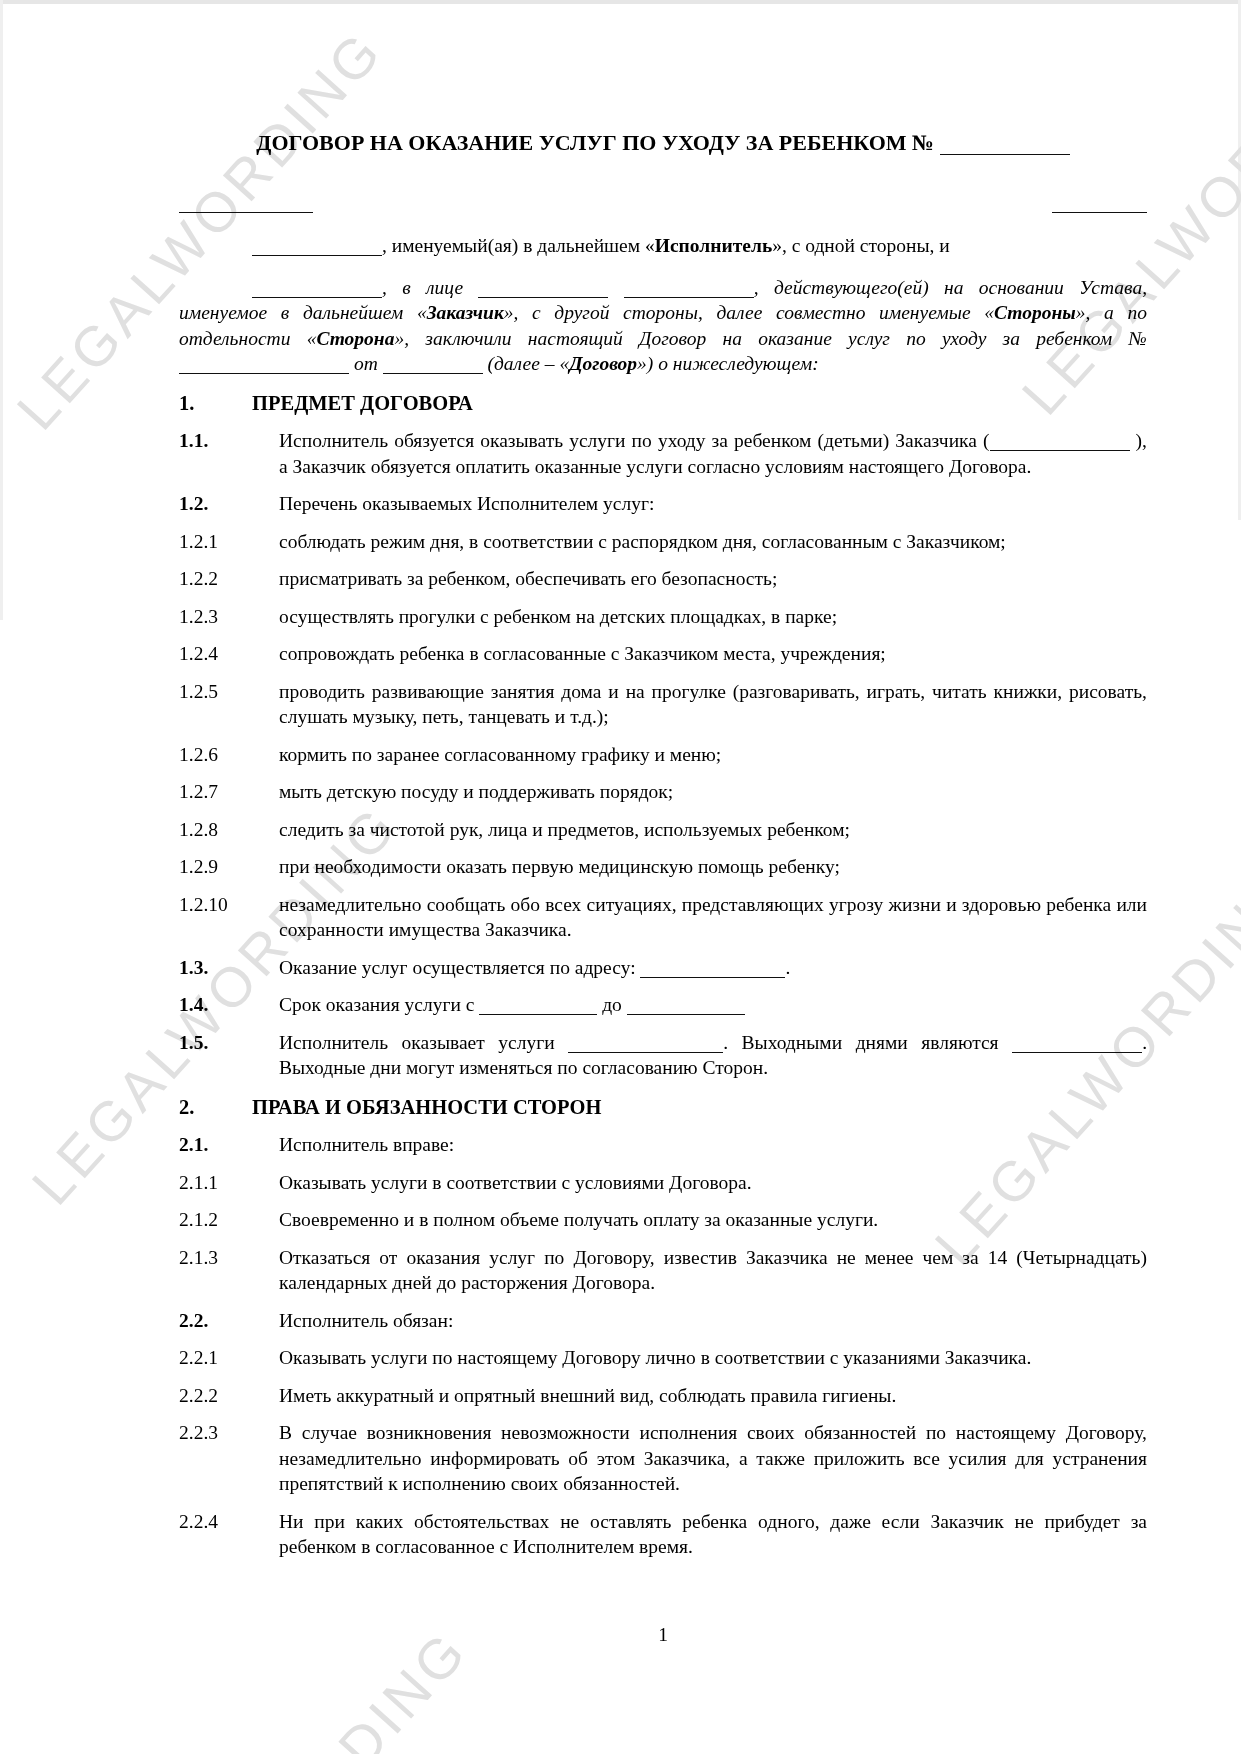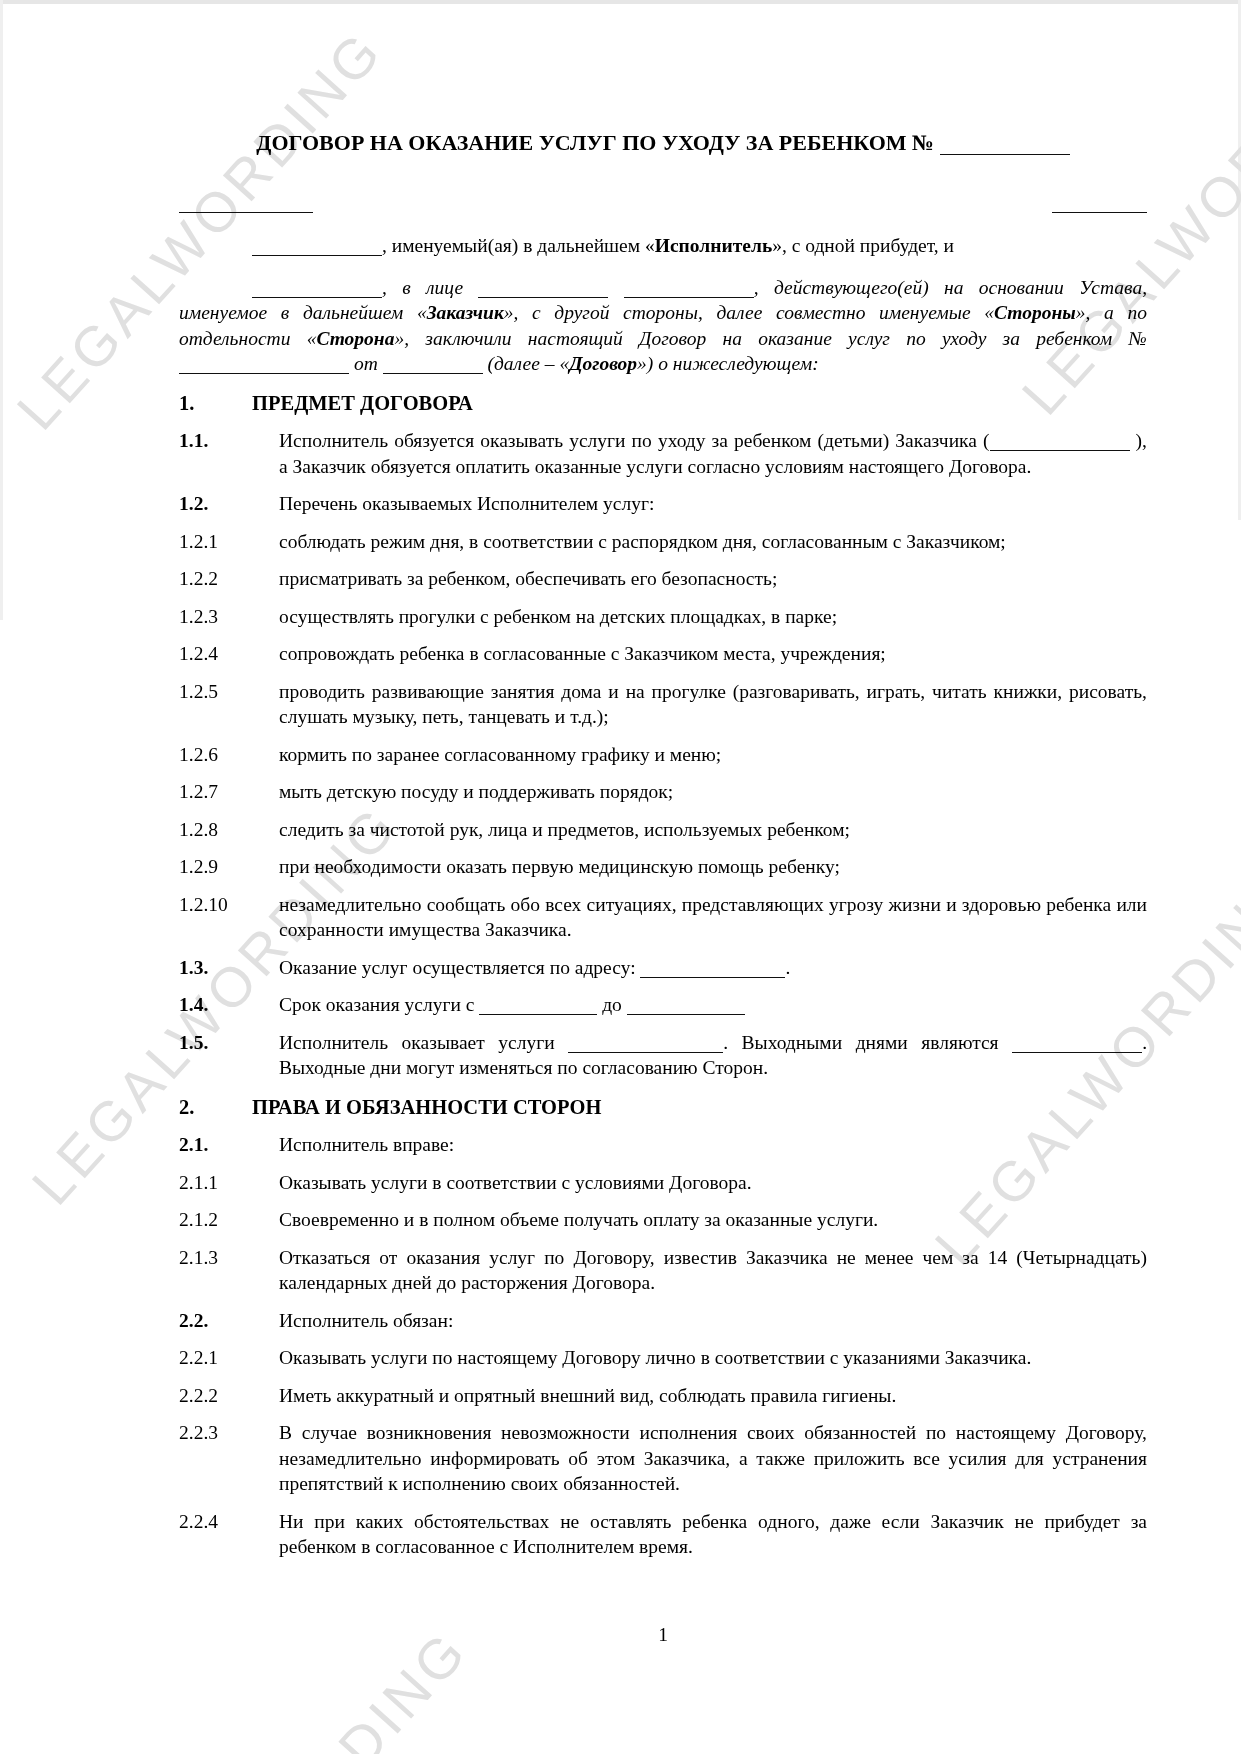--- a/index.html
+++ b/index.html
@@ -61,21 +61,21 @@
     </div>
 
   <div class="content">
     <div class="title"><span>ДОГОВОР НА ОКАЗАНИЕ УСЛУГ ПО УХОДУ ЗА РЕБЕНКОМ № </span><span class="blank" style="width: 130px;"></span></div>
 
     <div class="city-row">
       <span><span class="blank" style="width: 134px;"></span></span>
       <span><span class="blank" style="width: 95px;"></span></span>
     </div>
 
-    <div class="para p1"><span class="blank" style="width: 130px;"></span><span>, именуемый(ая) в дальнейшем «</span><span class="b">Исполнитель</span><span>», с одной прибудет, и</span></div>
+    <div class="para p1"><span class="blank" style="width: 130px;"></span><span>, именуемый(ая) в дальнейшем «</span><span class="b">Исполнитель</span><span>», с одной стороны, и</span></div>
     <div class="para p2"><span class="blank" style="width: 130px;"></span><span>, в лице </span><span class="blank" style="width: 130px;"></span><span> </span><span class="blank" style="width: 130px;"></span><span>, действующего(ей) на основании Устава, именуемое в дальнейшем «</span><span class="b">Заказчик</span><span>», с другой стороны, далее совместно именуемые «</span><span class="b">Стороны</span><span>», а по отдельности «</span><span class="b">Сторона</span><span>», заключили настоящий Договор на оказание услуг по уходу за ребенком № </span><span class="blank" style="width: 170px;"></span><span> от </span><span class="blank" style="width: 100px;"></span><span> (далее – «</span><span class="b">Договор</span><span>») о нижеследующем:</span></div>
 
     <div id="sections-container">
         <div class="sec-head">
           <span class="num">1.</span>
           <span>ПРЕДМЕТ ДОГОВОРА</span>
         </div>
         <div class="item">
           <span class="num nb">1.1.</span>
           <div class="body"><span>Исполнитель обязуется оказывать услуги по уходу за ребенком (детьми) Заказчика (</span><span class="blank" style="width: 140px;"></span><span> ), а Заказчик обязуется оплатить оказанные услуги согласно условиям настоящего Договора.</span></div>

